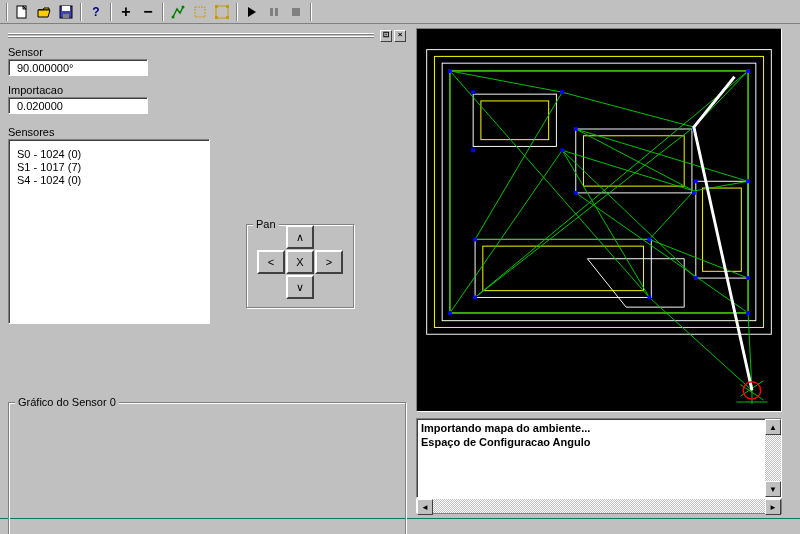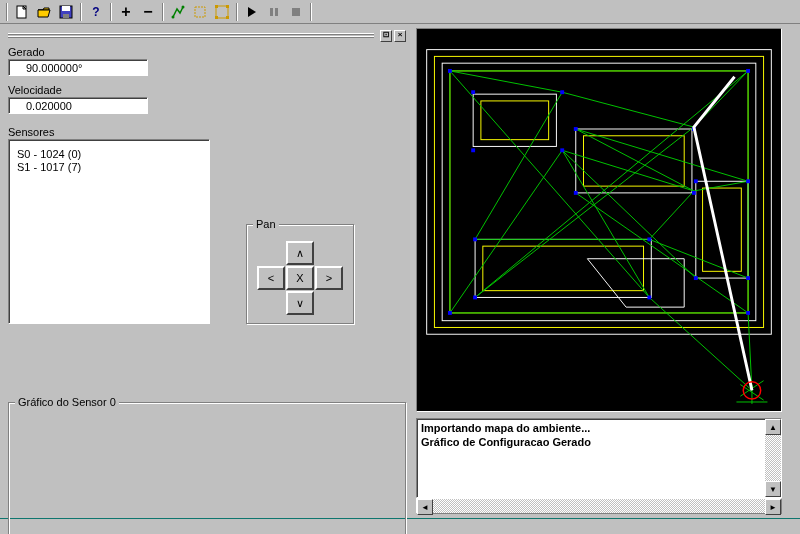--- a/index.html
+++ b/index.html
@@ -85,40 +85,40 @@
     margin-top: 4px;
     margin-bottom: 1px;
   }
   .text-input {
     width: 140px;
     height: 17px;
     border: 1px solid;
     border-color: #808080 #fff #fff #808080;
     box-shadow: inset 1px 1px 0 #404040;
     background: #fff;
-    padding: 1px 17px;
+    padding: 1px 8px;
     font-size: 11px;
     font-family: inherit;
   }
   .listbox {
     width: 202px;
     height: 185px;
     background: #fff;
     border: 1px solid;
     border-color: #808080 #fff #fff #808080;
     box-shadow: inset 1px 1px 0 #404040;
     padding: 8px;
     overflow: hidden;
   }
   .listbox div { line-height: 13px; }
   .groupbox {
     border: 1px solid #808080;
     box-shadow: 1px 1px 0 #fff inset, 1px 1px 0 #fff;
     position: relative;
-    padding: 16px 8px 8px;
+    padding: 0 8px 8px;
   }
   .groupbox-title {
     position: absolute;
     top: -7px;
     left: 6px;
     background: #c0c0c0;
     padding: 0 3px;
   }
   .pan-group {
     position: absolute;
@@ -306,30 +306,31 @@
 </div>
 
 <div class="panels">
   <div class="left-panel">
     <div class="title-row">
       <span class="grip"></span>
       <div class="mini-btn">⊡</div>
       <div class="mini-btn">×</div>
     </div>
 
-    <div class="field-label">Gerado</div>
+    <div class="field-label">Sensor</div>
     <input class="text-input" value="90.000000°" style="">
 
-    <div class="field-label" style="margin-top:8px">Velocidade</div>
+    <div class="field-label" style="margin-top:8px">Importacao</div>
     <input class="text-input" value="0.020000" style="">
 
     <div class="field-label" style="margin-top:12px">Sensores</div>
     <div class="listbox">
       <div>S0 - 1024 (0)</div>
       <div>S1 - 1017 (7)</div>
+      <div>S4 - 1024 (0)</div>
     </div>
 
     <div class="groupbox pan-group">
       <span class="groupbox-title">Pan</span>
       <div class="pan-grid">
         <div></div>
         <div class="pan-btn">∧</div>
         <div></div>
         <div class="pan-btn">&lt;</div>
         <div class="pan-btn">X</div>
@@ -402,21 +403,21 @@
         <path d="M346 366 L286 94 L328 42" stroke="#fff" stroke-width="3" fill="none"></path>
 
         <circle cx="346" cy="366" r="9" fill="none" stroke="#ff0000" stroke-width="1.5"></circle>
       </svg>
     </div>
 
     <div class="log-wrap">
       <div class="log">
         <div class="log-line">Importando mapa do ambiente...</div>
         <div class="log-line"></div>
-        <div class="log-line">Gráfico de Configuracao Gerado</div>
+        <div class="log-line">Espaço de Configuracao Angulo</div>
         <div class="vscroll">
           <div class="sb-btn">▲</div>
           <div class="sb-track"></div>
           <div class="sb-btn">▼</div>
         </div>
       </div>
       <div class="hscroll">
         <div class="sb-btn">◄</div>
         <div class="sb-track"></div>
         <div class="sb-btn">►</div>

